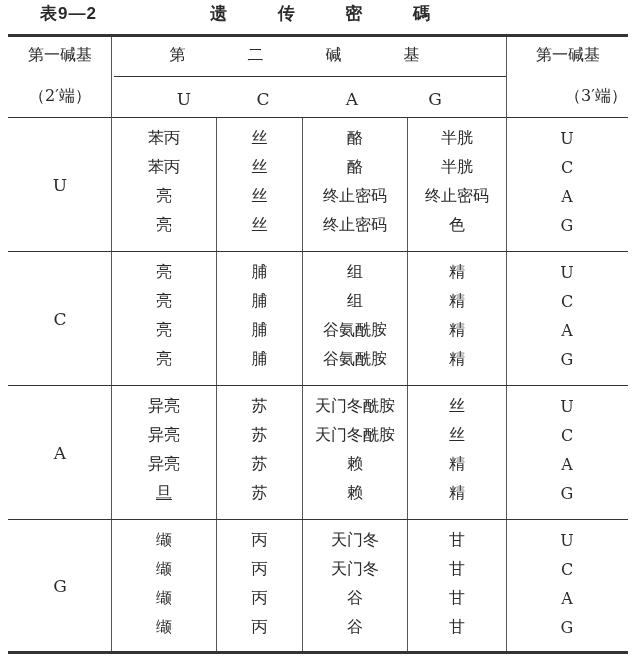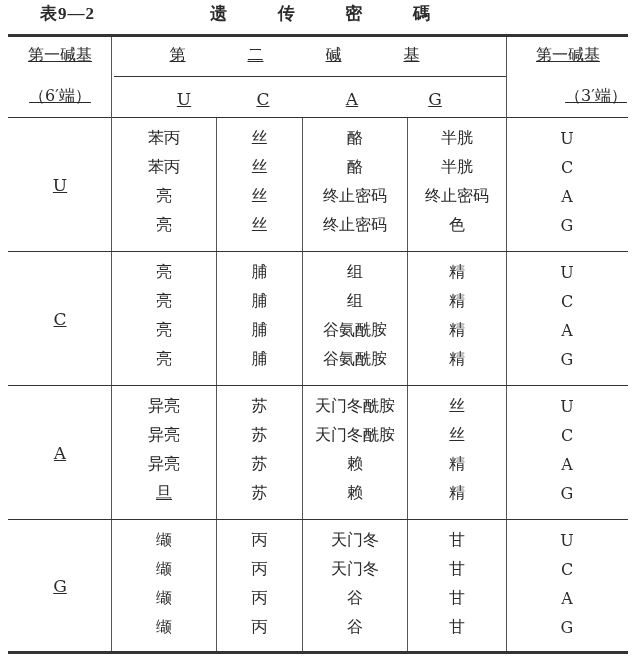--- a/index.html
+++ b/index.html
@@ -4,32 +4,32 @@
 <style>
   html, body { margin: 0; padding: 0; background: #ffffff; }
   body {
     width: 642px; height: 660px; position: relative; overflow: hidden;
     font-family: "DejaVu Serif", "Liberation Serif", serif;
     color: #2a2a2a;
   }
   .abs { position: absolute; }
   .title-num {
     left: 40px; top: 2px; font-size: 17px; font-weight: bold;
-    font-family: Liberation Serif, serif; letter-spacing: 1px;
+    font-family: Liberation Sans, sans-serif; letter-spacing: 1px;
   }
   .title-text {
     left: 210px; top: 2px; font-size: 17px; font-weight: bold; width: 220px;
     display: flex; justify-content: space-between;
     font-family: "DejaVu Sans", "Liberation Sans", sans-serif;
   }
   .hline { position: absolute; background: #333; }
   .vline { position: absolute; background: #555; width: 1px; }
   .cell {
     position: absolute; display: flex; align-items: center; justify-content: center;
-    font-size: 16px; white-space: nowrap; text-decoration: underline;
+    font-size: 16px; white-space: nowrap;
   }
   .grp-label { font-size: 17px; }
   .row-cell {
     position: absolute; height: 29px; display: flex; align-items: center; justify-content: center;
     font-size: 16px; white-space: nowrap;
   }
   .hdr-cjk { font-size: 16px; }
 </style>
 </head>
 <body>
@@ -38,21 +38,21 @@
 <div class="abs title-text">
   <span>遗</span>
   <span>传</span>
   <span>密</span>
   <span>碼</span>
 </div>
 
 <div class="hline" style="left:8px; width:620px; top:34px; height:3px;"></div>
 
 <div class="cell hdr-cjk" style="left:8px; width:104px; top:40px; height:30px;">第一碱基</div>
-<div class="cell hdr-cjk" style="left:8px; width:104px; top:81px; height:30px;">（6′端）</div>
+<div class="cell hdr-cjk" style="left:8px; width:104px; top:81px; height:30px;">（2′端）</div>
 
 <div class="cell" style="left:112px; width:395px; top:40px; height:30px;">
   <div style="display:flex; justify-content:space-between; width:250px; margin-left:-30px;">
     <span>第</span>
     <span>二</span>
     <span>碱</span>
     <span>基</span>
   </div>
 </div>
 <div class="hline" style="left:114px; width:392px; top:76px; height:1px;"></div>

